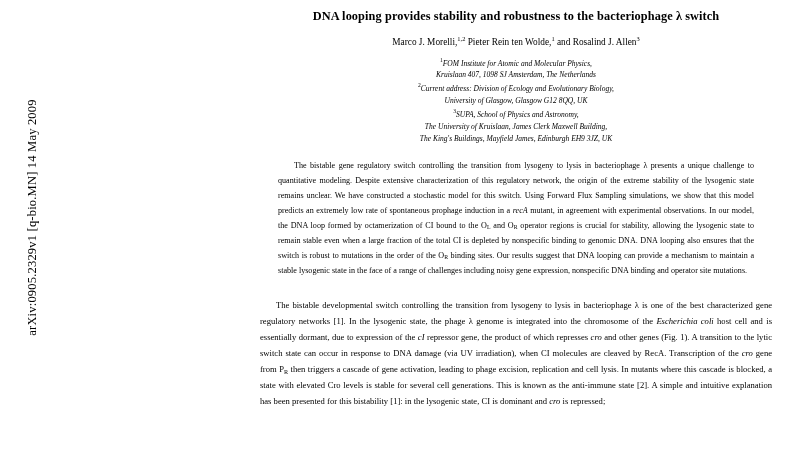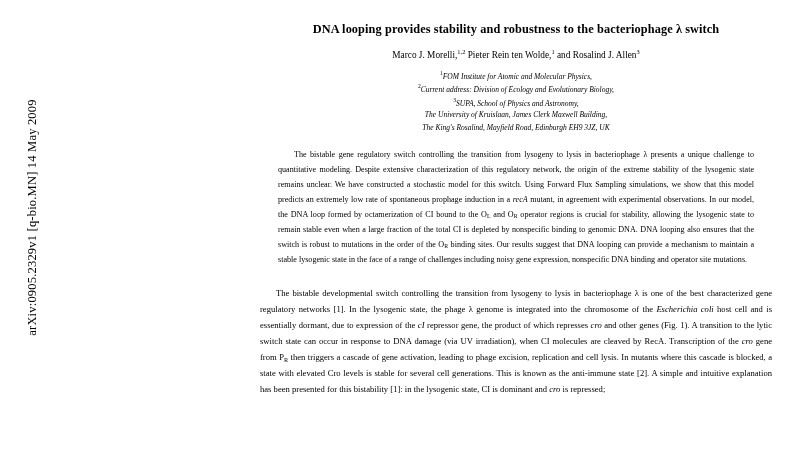--- a/index.html
+++ b/index.html
@@ -39,21 +39,21 @@
     white-space: nowrap;
   }
 
   
   .page {
     position: absolute;
     left: 232px;
     top: 0;
     width: 568px;
     height: 450px;
-    padding-top: 22px;
+    padding-top: 9px;
     box-sizing: border-box;
   }
 
   .title {
     font-size: 12.3px;
     font-weight: bold;
     text-align: center;
     letter-spacing: 0.1px;
     line-height: 1.25;
     margin: 0 6px 11px 6px;
@@ -106,23 +106,25 @@
 <div class="page">
 
   <div class="title">DNA looping provides stability and robustness to the bacteriophage λ switch</div>
 
   <div class="authors">
     Marco J. Morelli,<sup>1,2</sup> Pieter Rein ten Wolde,<sup>1</sup> and Rosalind J. Allen<sup>3</sup>
   </div>
 
   <div class="affiliations">
     <div><sup>1</sup>FOM Institute for Atomic and Molecular Physics,</div>
+    <div>Kruislaan 407, 1098 SJ Amsterdam, The Netherlands</div>
     <div><sup>2</sup>Current address: Division of Ecology and Evolutionary Biology,</div>
+    <div>University of Glasgow, Glasgow G12 8QQ, UK</div>
     <div><sup>3</sup>SUPA, School of Physics and Astronomy,</div>
     <div>The University of Kruislaan, James Clerk Maxwell Building,</div>
-    <div>The King's Rosalind, Mayfield Road, Edinburgh EH9 3JZ, UK</div>
+    <div>The King's Buildings, Mayfield James, Edinburgh EH9 3JZ, UK</div>
   </div>
 
   <div class="abstract">The bistable gene regulatory switch controlling the transition from lysogeny to lysis in bacteriophage λ presents a unique challenge to quantitative modeling. Despite extensive characterization of this regulatory network, the origin of the extreme stability of the lysogenic state remains unclear. We have constructed a stochastic model for this switch. Using Forward Flux Sampling simulations, we show that this model predicts an extremely low rate of spontaneous prophage induction in a <i class="it">recA</i> mutant, in agreement with experimental observations. In our model, the DNA loop formed by octamerization of CI bound to the O<span class="sub">L</span> and O<span class="sub">R</span> operator regions is crucial for stability, allowing the lysogenic state to remain stable even when a large fraction of the total CI is depleted by nonspecific binding to genomic DNA. DNA looping also ensures that the switch is robust to mutations in the order of the O<span class="sub">R</span> binding sites. Our results suggest that DNA looping can provide a mechanism to maintain a stable lysogenic state in the face of a range of challenges including noisy gene expression, nonspecific DNA binding and operator site mutations.</div>
 
   <div class="body-par">The bistable developmental switch controlling the transition from lysogeny to lysis in bacteriophage λ is one of the best characterized gene regulatory networks [1]. In the lysogenic state, the phage λ genome is integrated into the chromosome of the <i class="it">Escherichia coli</i> host cell and is essentially dormant, due to expression of the <i class="it">cI</i> repressor gene, the product of which represses <i class="it">cro</i> and other genes (Fig. 1). A transition to the lytic switch state can occur in response to DNA damage (via UV irradiation), when CI molecules are cleaved by RecA. Transcription of the <i class="it">cro</i> gene from P<span class="sub">R</span> then triggers a cascade of gene activation, leading to phage excision, replication and cell lysis. In mutants where this cascade is blocked, a state with elevated Cro levels is stable for several cell generations. This is known as the anti-immune state [2]. A simple and intuitive explanation has been presented for this bistability [1]: in the lysogenic state, CI is dominant and <i class="it">cro</i> is repressed;</div>
 
 </div>
 
 </body></html>

